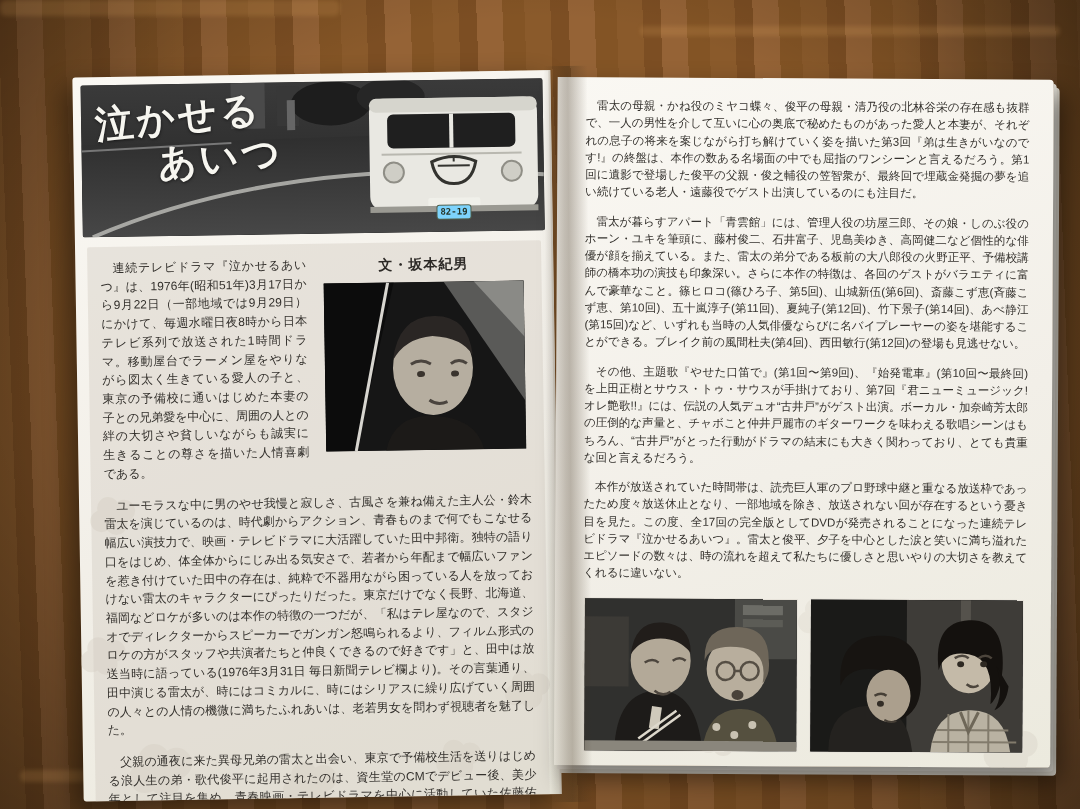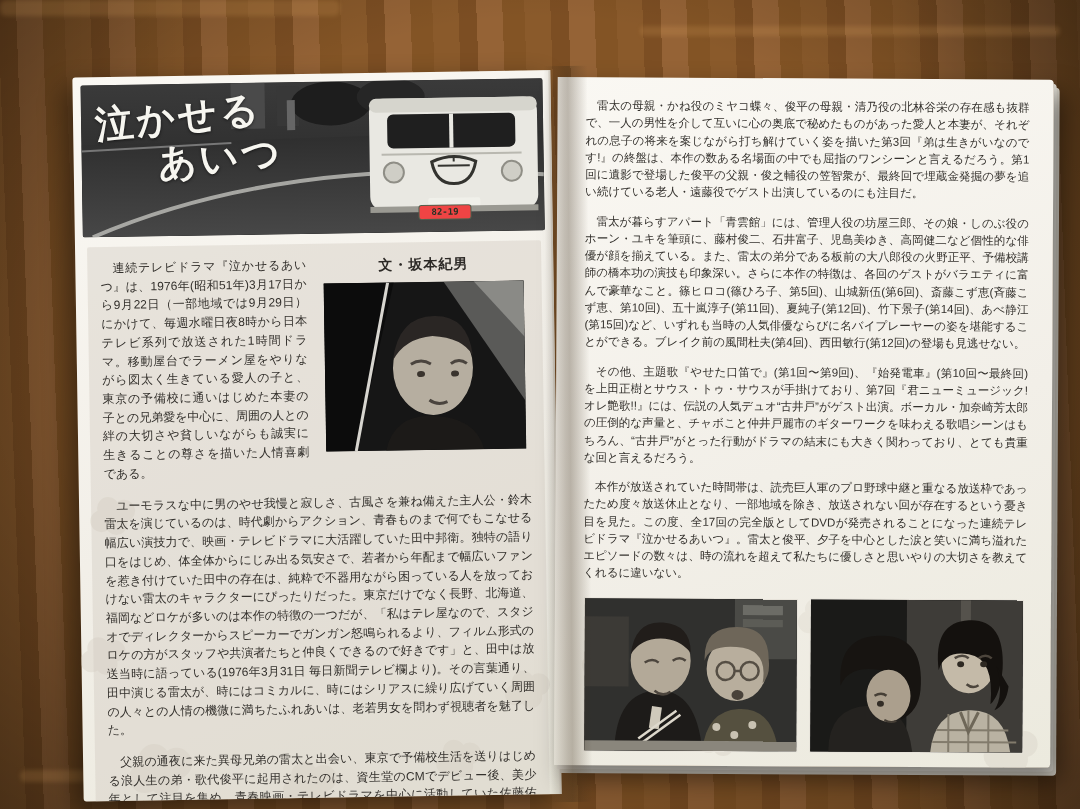--- a/index.html
+++ b/index.html
@@ -55,22 +55,22 @@
   }
   .banner svg{ display:block; width:100%; height:100%; }
   .banner-title{
     position:absolute; left:16px; top:10px; color:#f7f6f0;
     font-weight:800; font-size:38px; line-height:1.18; letter-spacing:3px;
     transform:rotate(-5deg); text-shadow:0 1px 3px rgba(0,0,0,.55);
   }
   .banner-title .line2{ display:block; margin-left:58px; }
   .license-plate{
     position:absolute; right:74px; bottom:13px;
-    background:#ef4444; color:#253325; font-family:"DejaVu Sans Mono",monospace;
-    font-size:9px; font-weight:700; padding:0 12px; border-radius:2px; line-height:13px;
+    background:#7dd3fc; color:#253325; font-family:"DejaVu Sans Mono",monospace;
+    font-size:9px; font-weight:700; padding:0 3px; border-radius:2px; line-height:13px;
     box-shadow:0 0 0 1px #51604d;
   }
 
   .textbox{
     position:relative; margin:10px 12px 0 12px; padding:12px 13px 10px 13px;
     background:rgba(209,203,192,.42); border-radius:2px;
     color:#33302c; font-size:12px; line-height:1.56; text-align:justify;
   }
   .textbox p{ text-indent:1em; margin-bottom:13px; }
   .textbox p:last-child{ margin-bottom:0; }

